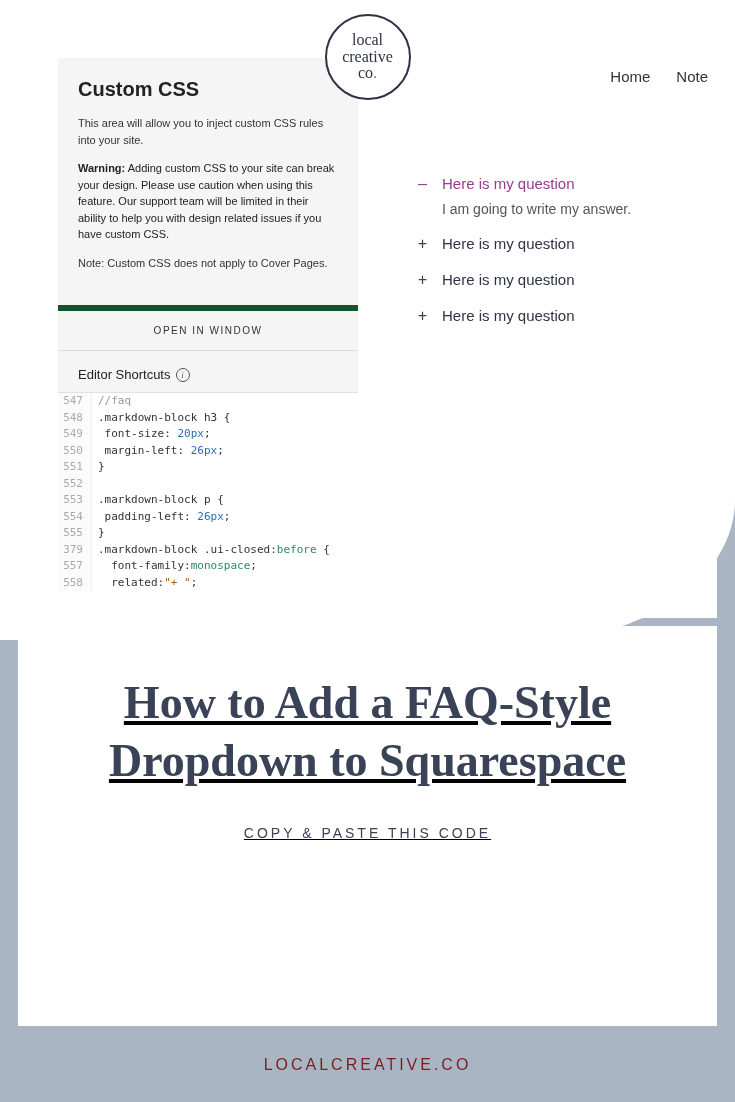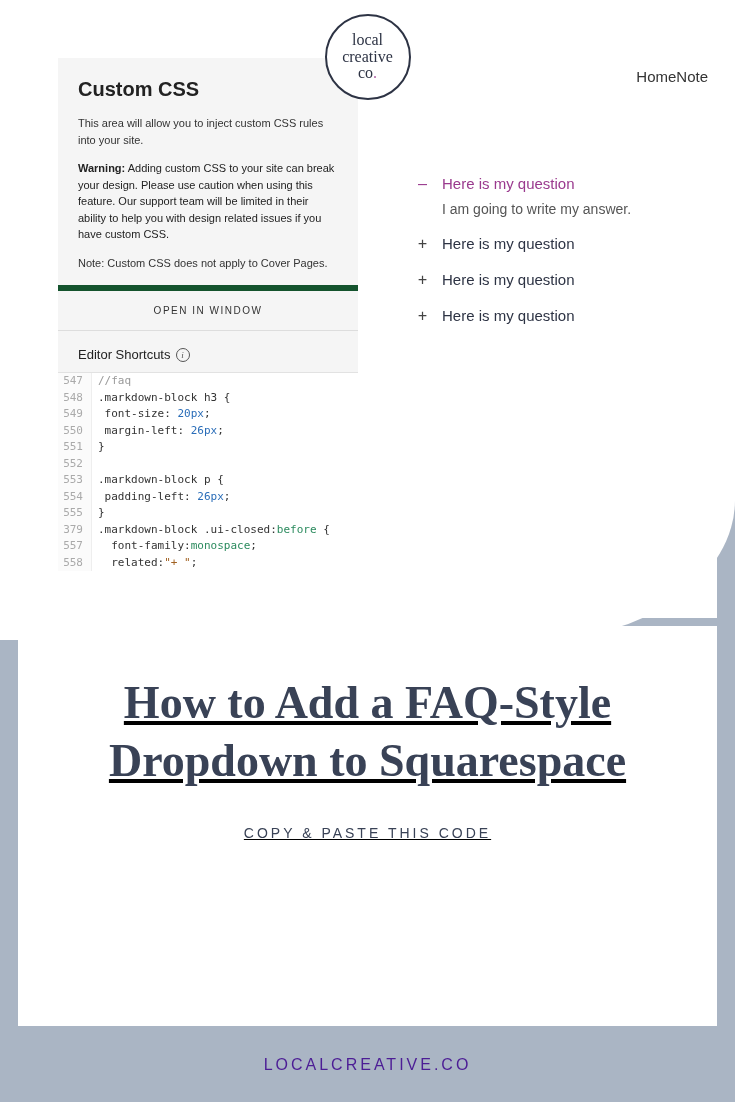--- a/index.html
+++ b/index.html
@@ -40,21 +40,21 @@
   .css-title {
     font-size: 20px; font-weight: 700; color: #222; margin-bottom: 14px;
   }
   .css-desc {
     font-size: 11px; color: #333; line-height: 1.5; margin-bottom: 12px;
   }
   .css-warn {
     font-size: 11px; color: #222; line-height: 1.5; margin-bottom: 12px;
   }
   .css-note {
-    font-size: 11px; color: #333; line-height: 1.5; margin-bottom: 0;
+    font-size: 11px; color: #333; line-height: 1.5; margin-bottom: 20px;
   }
   .open-btn {
     width: 100%;
     border: none;
     border-top: 6px solid #14532d;
     border-bottom: 1px solid #ddd;
     background: transparent;
     padding: 14px 0;
     font-size: 10px;
     letter-spacing: 1.5px;
@@ -90,21 +90,21 @@
   .c-num { color: #2a6db8; }
   .c-kw { color: #2a8a5d; }
   .c-str { color: #a06020; }
   
   .preview {
     position: absolute;
     top: 50px; left: 380px;
     width: 310px;
   }
   .nav {
-    display: flex; justify-content: flex-end; 
+    display: flex; justify-content: flex-end; gap: 26px;
     font-size: 15px; color: #333; margin-bottom: 90px;
   }
   .faq-item {
     display: flex; align-items: baseline; gap: 12px;
     margin: 18px 0 0 20px;
     font-size: 15px;
   }
   .faq-item.open .q { color: #9a3a8e; }
   .faq-icon { color: #9a3a8e; font-family: monospace; width: 12px; display:inline-block; }
   .faq-item:not(.open) .faq-icon { color: #444; }
@@ -157,21 +157,21 @@
   .subtitle {
     margin-top: 36px;
     letter-spacing: 3px;
     font-size: 14px;
     color: #394256;
   }
   .footer {
     position: absolute;
     bottom: 28px; left: 0; width: 100%;
     text-align: center;
-    color: #4c1d95;
+    color: #7f1d1d;
     letter-spacing: 3px;
     font-size: 16px;
     font-weight: 500;
   }
 </style>
 </head>
 <body>
 
 <div class="bg-curve"></div>
 

